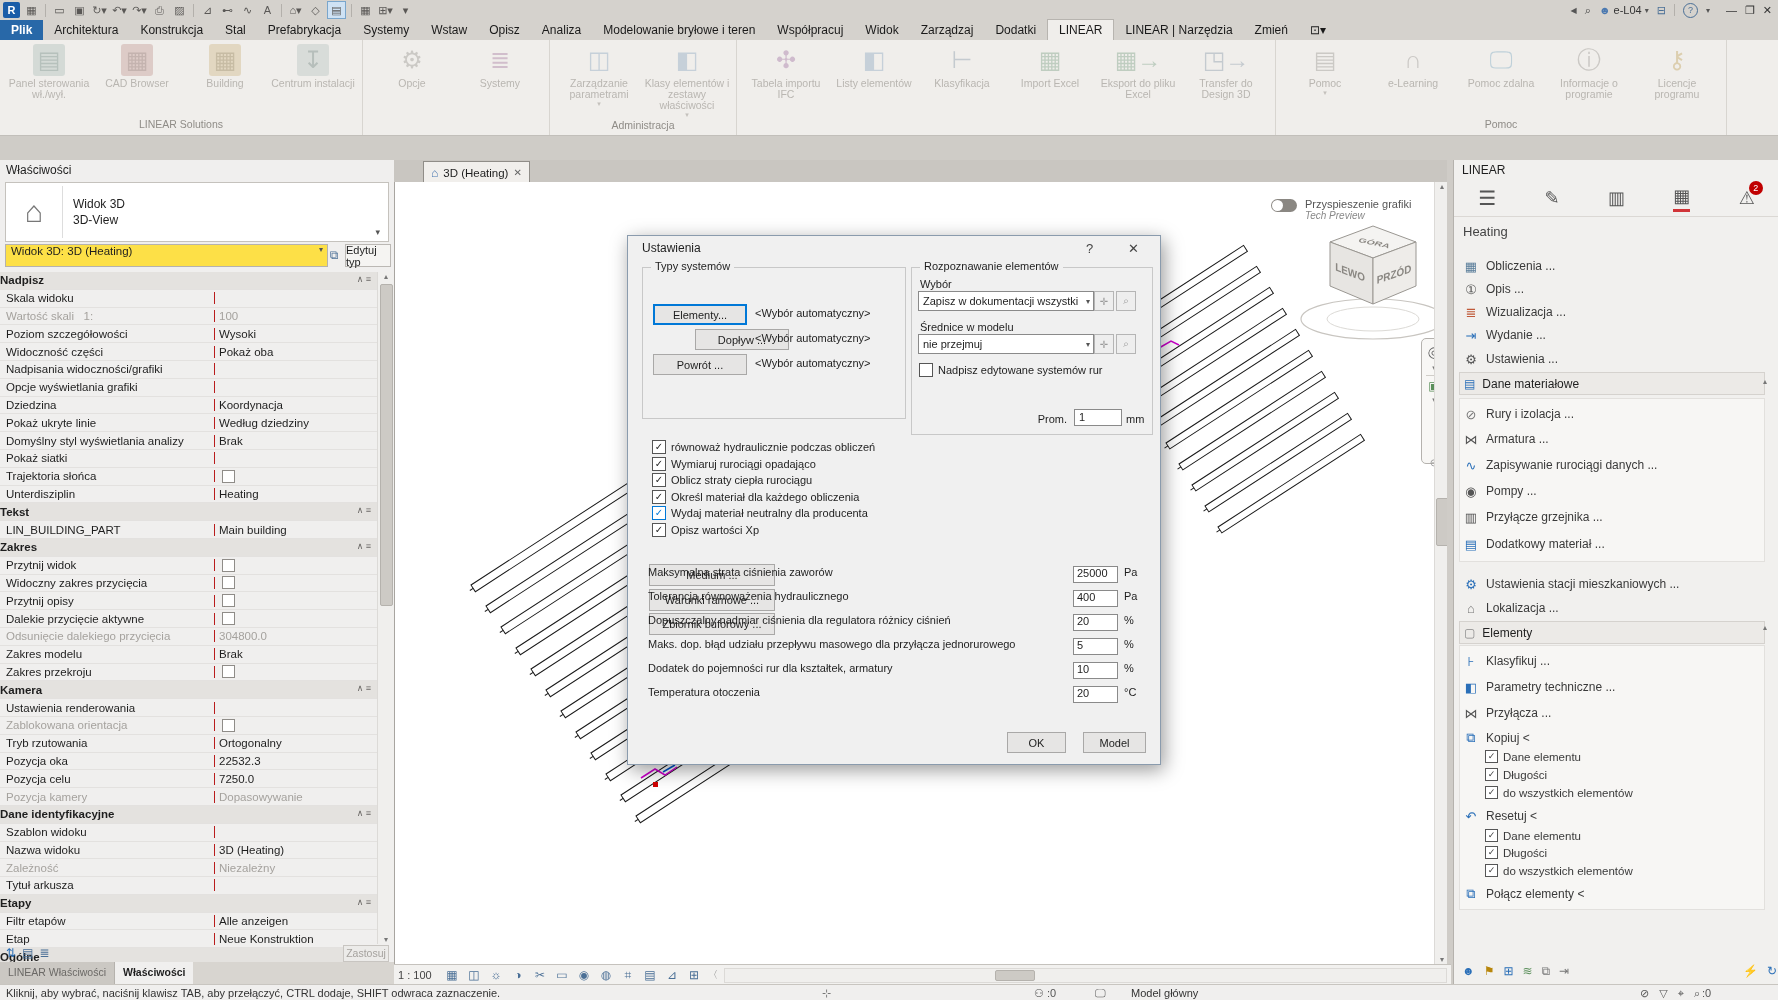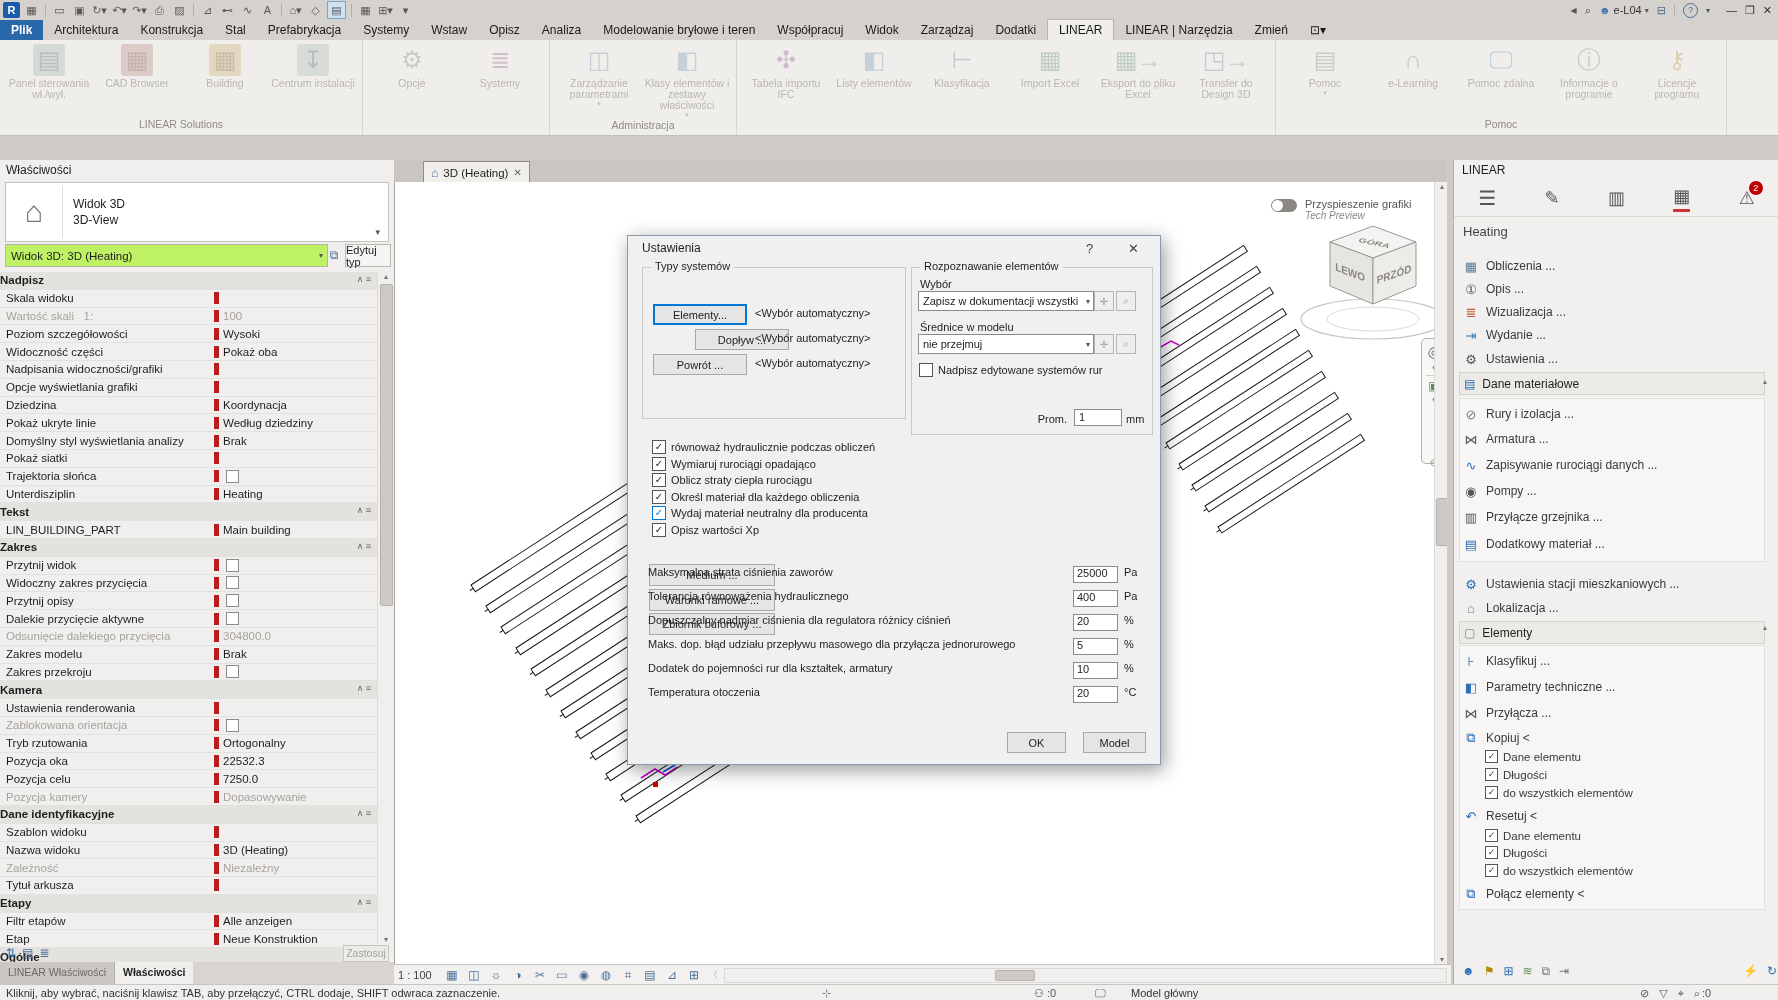--- a/index.html
+++ b/index.html
@@ -22,21 +22,21 @@
   #ribbon{left:0;top:40px;width:1778px;height:95px;background:#f0eeeb;border-bottom:1px solid #c2bfba;display:flex}
   .rgroup{position:relative;height:95px;border-right:1px solid #d8d5d0;display:flex;flex-direction:column}
   .rbtns{flex:1;display:flex;align-items:flex-start;justify-content:center;gap:2px;padding:4px 6px 0 6px}
   .rbtn{display:flex;flex-direction:column;align-items:center;width:86px;text-align:center}
   .rbtn .bicon{width:32px;height:32px;display:flex;align-items:center;justify-content:center;font-size:24px;opacity:.5;border-radius:3px;margin-bottom:2px}
   .rbtn .blabel{font-size:10.5px;line-height:11px;color:#b9b6b1;white-space:normal}
   .rbtn .dd{font-size:7px;color:#c4c1bc}
   .glabel{height:15px;text-align:center;font-size:10.5px;color:#8f8c87;padding-bottom:2px}
   #props{left:0;top:160px;width:394px;height:824px;background:#f0efee;border-right:1px solid #b5b2ad}
   #props-table .prow{position:relative;height:16.8px;border-bottom:1px solid #e3e1df;display:flex;font-size:11.5px;align-items:center}
-  .prow .pl{width:208px;padding-left:6px;overflow:hidden;white-space:nowrap;border-right:5px solid #b91c1c}
+  .prow .pl{width:208px;padding-left:6px;overflow:hidden;white-space:nowrap;border-right:1px solid #b91c1c}
   .prow .pv{flex:1;padding-left:4px;overflow:hidden;white-space:nowrap;position:relative}
   .prow.sec{background:#e4e2df;font-weight:bold;border-bottom:1px solid #d2cfcb}
   .prow.dis{color:#a5a29e}
   .pcheck{width:11px;height:11px;border:1px solid #8f8c88;background:#fff;margin-left:3px}
   .secico{position:absolute;right:6px;top:2px;font-size:9px;color:#6b6966;font-weight:normal}
   
   #viewtabs{left:394px;top:160px;width:1053px;height:22px;background:#c9c6c1}
   #viewtab{position:absolute;left:29px;top:1px;height:21px;background:#f1efec;border:1px solid #908d88;border-bottom:none;display:flex;align-items:center;padding:0 7px;gap:5px;font-size:11.5px}
   #canvas{left:394px;top:182px;width:1053px;height:782px;background:#ffffff;border-left:1px solid #a8a5a0}
   #viewbar{left:394px;top:964px;width:1053px;height:20px;background:#f2f1ef;border-top:1px solid #c5c2bd;display:flex;align-items:center;font-size:11px;color:#444;gap:6px;padding-left:4px}
@@ -252,21 +252,21 @@
   <div id="props" class="abs">
     <div class="abs" style="left:6px;top:3px">Właściwości</div>
     <div class="abs" style="left:5px;top:22px;width:382px;height:58px;background:#fff;border:1px solid #c5c2bd;display:flex;align-items:center">
       <div style="width:56px;height:52px;border-right:1px solid #ddd;display:flex;align-items:center;justify-content:center;font-size:30px;color:#777">⌂</div>
       <div style="padding-left:10px;line-height:16px">
         <div>Widok 3D</div>
         <div>3D-View</div>
       </div>
       <div style="position:absolute;right:8px;top:44px;font-size:9px;color:#555">▾</div>
     </div>
-    <div class="abs" style="left:5px;top:84px;width:316px;height:21px;background:#bef264;border:1px solid #b5b2ae;display:flex;align-items:center;padding-left:5px;font-size:11.5px">
+    <div class="abs" style="left:5px;top:84px;width:316px;height:21px;background:#fde047;border:1px solid #b5b2ae;display:flex;padding-left:5px;font-size:11.5px">
       <span>Widok 3D: 3D (Heating)</span>
       <span style="position:absolute;right:4px;font-size:8px;color:#555">▾</span>
     </div>
     <div class="abs" style="left:325px;top:84px;width:18px;height:21px;display:flex;align-items:center;justify-content:center;color:#4a6f96">⧉</div>
     <div class="abs" style="left:345px;top:84px;width:44px;height:21px;background:#f5f4f2;border:1px solid #bbb8b4;display:flex;align-items:center;justify-content:center;font-size:11px">Edytuj typ</div>
     <div id="props-table" class="abs" style="left:0;top:112px;width:377px">
         <div class="prow sec">
           <span>Nadpisz</span>
           <span class="secico">∧  ≡</span>
         </div>

